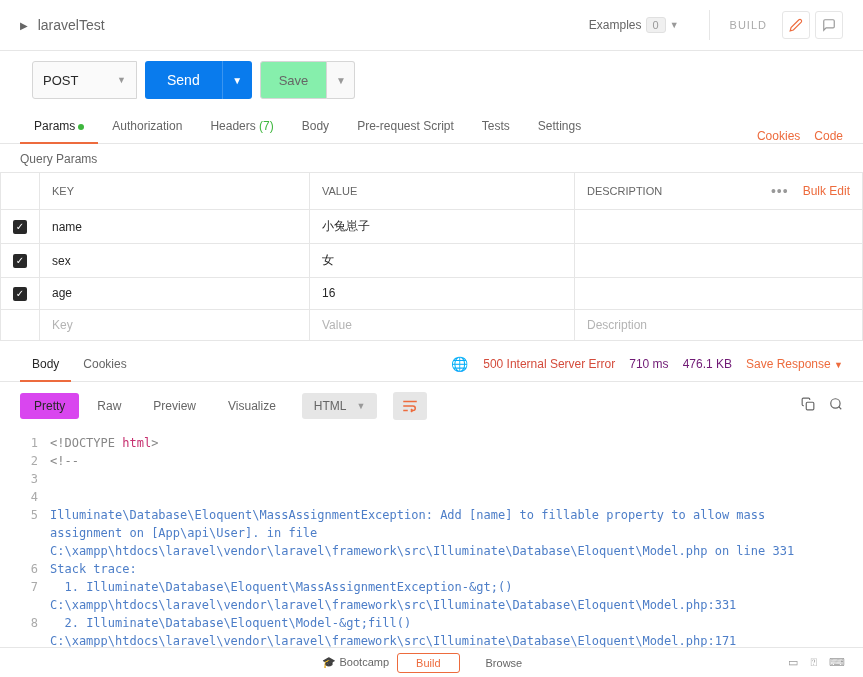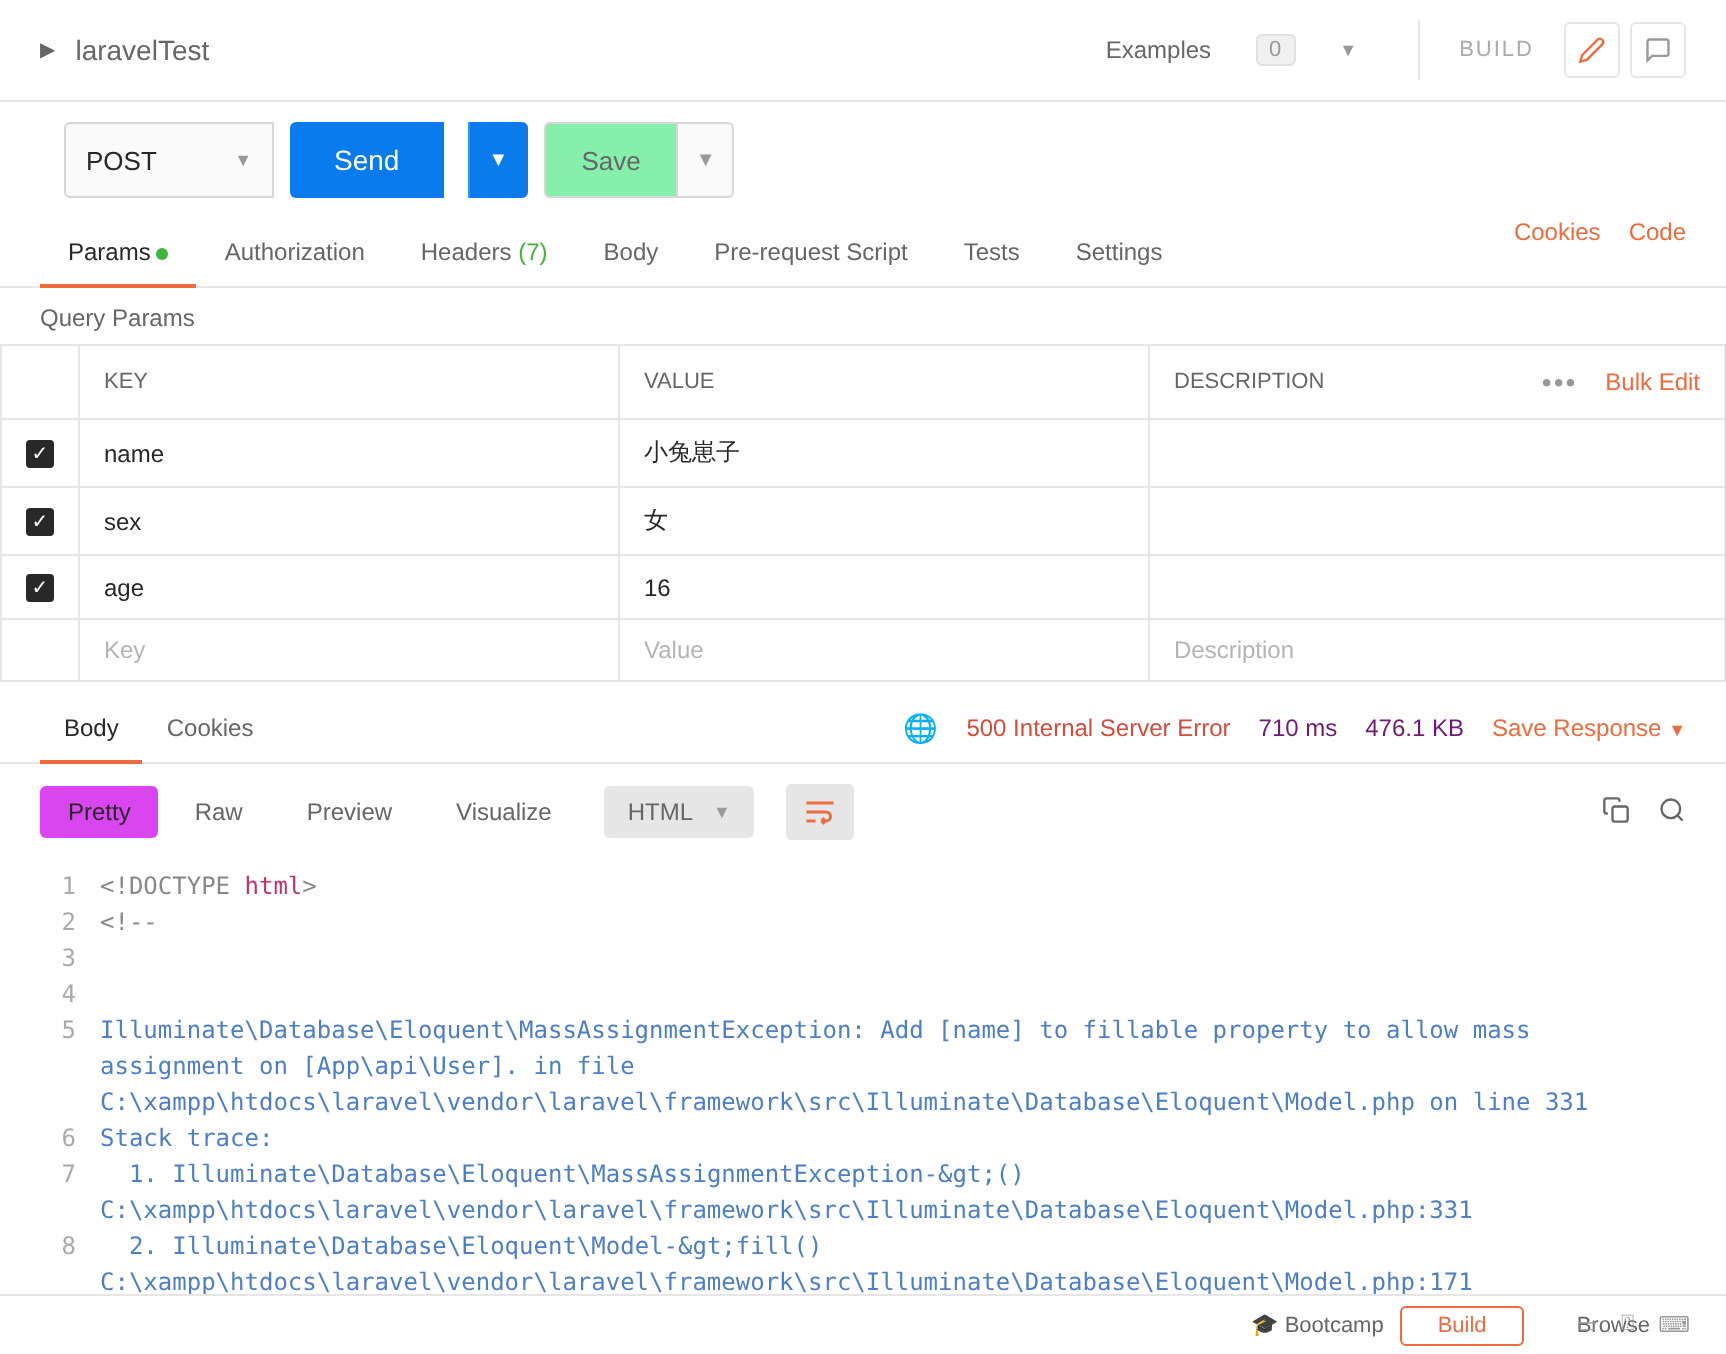--- a/index.html
+++ b/index.html
@@ -1,39 +1,39 @@
 <!DOCTYPE html>
 <html><head>
   <meta charset="utf-8">
   <style>
     * { box-sizing: border-box; margin: 0; padding: 0; }
     body { font-family: -apple-system, BlinkMacSystemFont, "Segoe UI", sans-serif; font-size: 12px; color: #282828; background: #fff; width: 863px; height: 677px; overflow: hidden; position: relative; }
     
     .top-bar { display: flex; align-items: center; padding: 10px 20px; border-bottom: 1px solid #e6e6e6; }
     .arrow-toggle { font-size: 10px; color: #666; margin-right: 10px; cursor: pointer; }
     .title { font-size: 14px; color: #666; flex: 1; }
-    .examples-wrap { display: flex; align-items: center; gap: 22px; color: #666; font-size: 12px; margin-right: 20px; }
+    .examples-wrap { display: flex; align-items: center; gap: 4px; color: #666; font-size: 12px; margin-right: 20px; }
     .examples-count { background: #f0f0f0; color: #999; padding: 1px 6px; border-radius: 3px; font-size: 11px; border: 1px solid #e0e0e0; }
     .divider-v { width: 1px; height: 30px; background: #e6e6e6; margin: 0 10px; }
     .build-btn { color: #aaa; font-size: 11px; letter-spacing: 1px; padding: 5px 10px; }
     .icon-btn { width: 28px; height: 28px; border: 1px solid #e6e6e6; border-radius: 3px; display: flex; align-items: center; justify-content: center; margin-left: 5px; cursor: pointer; }
     .icon-btn svg { width: 14px; height: 14px; }
     
     .request-row { display: flex; padding: 10px 32px; gap: 8px; }
     .method-select { display: flex; align-items: center; justify-content: space-between; width: 105px; height: 38px; border: 1px solid #d6d6d6; border-radius: 3px 0 0 3px; padding: 0 10px; background: #fafafa; font-size: 13px; cursor: pointer; }
     .method-select .chevron { font-size: 9px; color: #999; }
     .url-input { flex: 1; height: 38px; border: 1px solid #d6d6d6; border-left: none; border-radius: 0 3px 3px 0; padding: 0 12px; font-size: 12px; color: #666; }
-    .send-group { display: flex; gap: 12px; }
+    .send-group { display: flex; }
     .send-btn { background: #097bed; color: #fff; border: none; height: 38px; padding: 0 22px; border-radius: 3px 0 0 3px; font-size: 14px; cursor: pointer; }
     .send-chevron { background: #097bed; color: #fff; border: none; border-left: 1px solid rgba(255,255,255,0.2); height: 38px; width: 30px; border-radius: 0 3px 3px 0; font-size: 10px; cursor: pointer; }
     .save-group { display: flex; }
     .save-btn { background: #86efac; border: 1px solid #d6d6d6; height: 38px; padding: 0 18px; border-radius: 3px 0 0 3px; font-size: 13px; color: #666; cursor: pointer; }
     .save-chevron { background: #f9f9f9; border: 1px solid #d6d6d6; border-left: none; height: 38px; width: 28px; border-radius: 0 3px 3px 0; font-size: 10px; color: #999; cursor: pointer; }
     
-    .tabs-row { display: flex; align-items: flex-start; padding: 0 20px; border-bottom: 1px solid #e6e6e6; position: relative; }
+    .tabs-row { display: flex; align-items: flex-end; padding: 0 20px; border-bottom: 1px solid #e6e6e6; position: relative; }
     .tab { padding: 10px 14px; color: #666; font-size: 12px; cursor: pointer; position: relative; }
     .tab.active { color: #282828; }
     .tab.active::after { content: ""; position: absolute; bottom: -1px; left: 0; right: 0; height: 2px; background: #ed6b3d; }
     .tab .dot-green { display: inline-block; width: 6px; height: 6px; background: #3eb63e; border-radius: 50%; margin-left: 3px; vertical-align: middle; }
     .tab .count-green { color: #3eb63e; }
     .right-links { margin-left: auto; display: flex; gap: 14px; }
     .right-links span { color: #ed6b3d; font-size: 12px; cursor: pointer; }
     
     .query-label { padding: 8px 20px 6px; color: #666; font-size: 12px; }
     
@@ -73,21 +73,21 @@
     
     .code-area { padding: 4px 20px 0; font-family: Consolas, Monaco, monospace; font-size: 12px; line-height: 18px; overflow: auto; height: 230px; }
     .code-line { display: flex; }
     .line-num { width: 30px; text-align: right; color: #aaa; padding-right: 12px; flex-shrink: 0; user-select: none; }
     .line-content { white-space: pre-wrap; flex: 1; }
     .c-punct { color: #888; }
     .c-keyword { color: #c62f6f; }
     .c-comment-start { color: #888; }
     .c-text { color: #4d7ec8; }
     
-    .bottom-bar { position: absolute; bottom: 0; left: 0; right: 0; height: 30px; border-top: 1px solid #e6e6e6; display: flex; align-items: center; padding: 0 20px; background: #fff; font-size: 11px; color: #666; gap: 8px; justify-content: flex-end; }
+    .bottom-bar { position: absolute; bottom: 0; left: 0; right: 0; height: 30px; border-top: 1px solid #e6e6e6; display: flex; align-items: center; padding: 0 20px; background: #fff; font-size: 11px; color: #666; gap: 8px; justify-content: center; }
     .bottom-btn { padding: 3px 18px; cursor: pointer; }
     .bottom-build { color: #ed6b3d; border: 1px solid #ed6b3d; border-radius: 3px; }
     .bottom-browse { color: #666; }
     .bottom-icons { position: absolute; right: 18px; display: flex; gap: 12px; color: #999; }
   </style>
 </head>
 <body>
 
 <div class="top-bar">
   <span class="arrow-toggle">▶</span>

